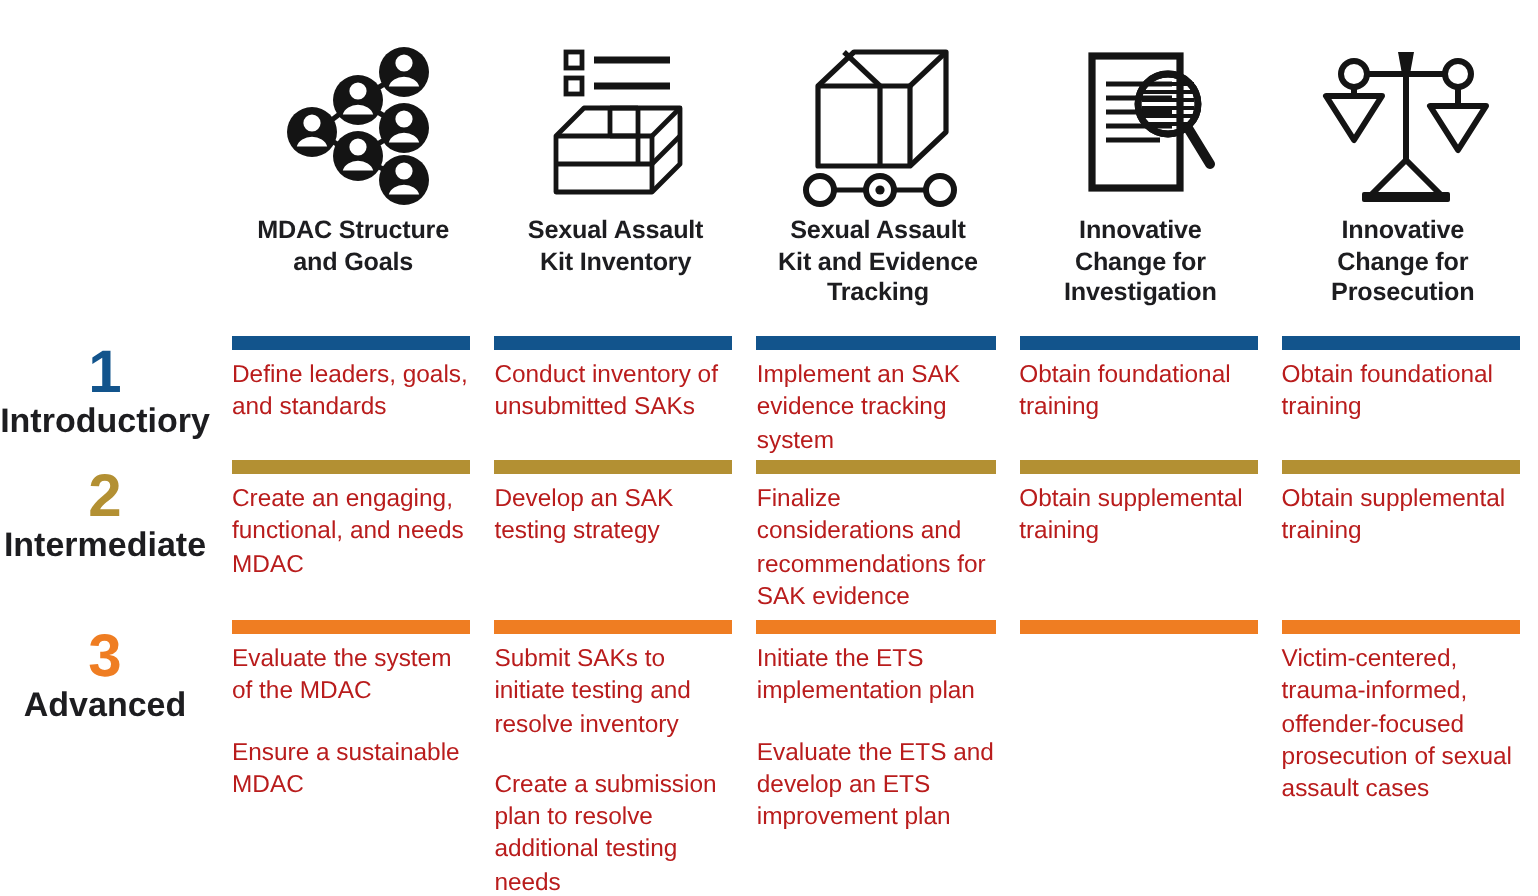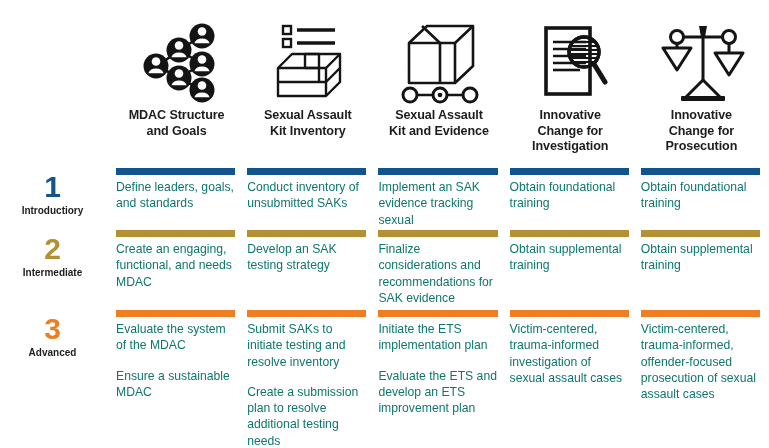--- a/index.html
+++ b/index.html
@@ -61,21 +61,21 @@
     padding-right: 8px;
     padding-top: 4px;
   }
   .level-num {
     font-size: 30px;
     font-weight: bold;
     line-height: 30px;
     display: block;
   }
   .level-name {
-    font-size: 10px;
+    font-size: 17px;
     font-weight: bold;
     line-height: 16px;
     display: block;
     color: #1d1d20;
     margin-top: 1px;
   }
   .level-1 .level-num { color: #12548c; }
   .level-2 .level-num { color: #b39033; }
   .level-3 .level-num { color: #ef7d22; }
 
@@ -94,21 +94,21 @@
   .cell.blue   .bar { background: #12548c; }
   .cell.gold   .bar { background: #b39033; }
   .cell.orange .bar { background: #ef7d22; }
 
   .cell .items {
     padding-top: 11px;
   }
   .cell .item {
     font-size: 12.2px;
     line-height: 16.3px;
-    color: #0f766e;
+    color: #b91c1c;
     margin-bottom: 14px;
   }
   .cell .item:last-child { margin-bottom: 0; }
 </style>
 </head>
 <body>
 
 <div id="matrix">
   <div class="grid">
 
@@ -254,20 +254,21 @@
     </div>
 
     <div class="head-cell">
       <span class="ht">Sexual Assault</span>
       <span class="ht">Kit Inventory</span>
     </div>
 
     <div class="head-cell">
       <span class="ht">Sexual Assault</span>
       <span class="ht">Kit and Evidence</span>
+      <span class="ht">Tracking</span>
     </div>
 
     <div class="head-cell">
       <span class="ht">Innovative</span>
       <span class="ht">Change for</span>
       <span class="ht">Investigation</span>
     </div>
 
     <div class="head-cell">
       <span class="ht">Innovative</span>
@@ -288,21 +289,21 @@
     </div>
     <div class="cell blue">
       <div class="bar"></div>
       <div class="items">
         <div class="item">Conduct inventory of unsubmitted SAKs</div>
       </div>
     </div>
     <div class="cell blue">
       <div class="bar"></div>
       <div class="items">
-        <div class="item">Implement an SAK evidence tracking sexual</div>
+        <div class="item">Implement an SAK evidence tracking system</div>
       </div>
     </div>
     <div class="cell blue">
       <div class="bar"></div>
       <div class="items">
         <div class="item">Obtain foundational training</div>
       </div>
     </div>
     <div class="cell blue">
       <div class="bar"></div>
@@ -368,23 +369,20 @@
     </div>
     <div class="cell orange">
       <div class="bar"></div>
       <div class="items">
         <div class="item">Initiate the ETS implementation plan</div>
         <div class="item">Evaluate the ETS and develop an ETS improvement plan</div>
       </div>
     </div>
     <div class="cell orange">
       <div class="bar"></div>
-      <div class="items">
-        <div class="item">Victim-centered, trauma-informed investigation of sexual assault cases</div>
-      </div>
     </div>
     <div class="cell orange">
       <div class="bar"></div>
       <div class="items">
         <div class="item">Victim-centered, trauma-informed, offender-focused prosecution of sexual assault cases</div>
       </div>
     </div>
 
   </div>
 </div>

